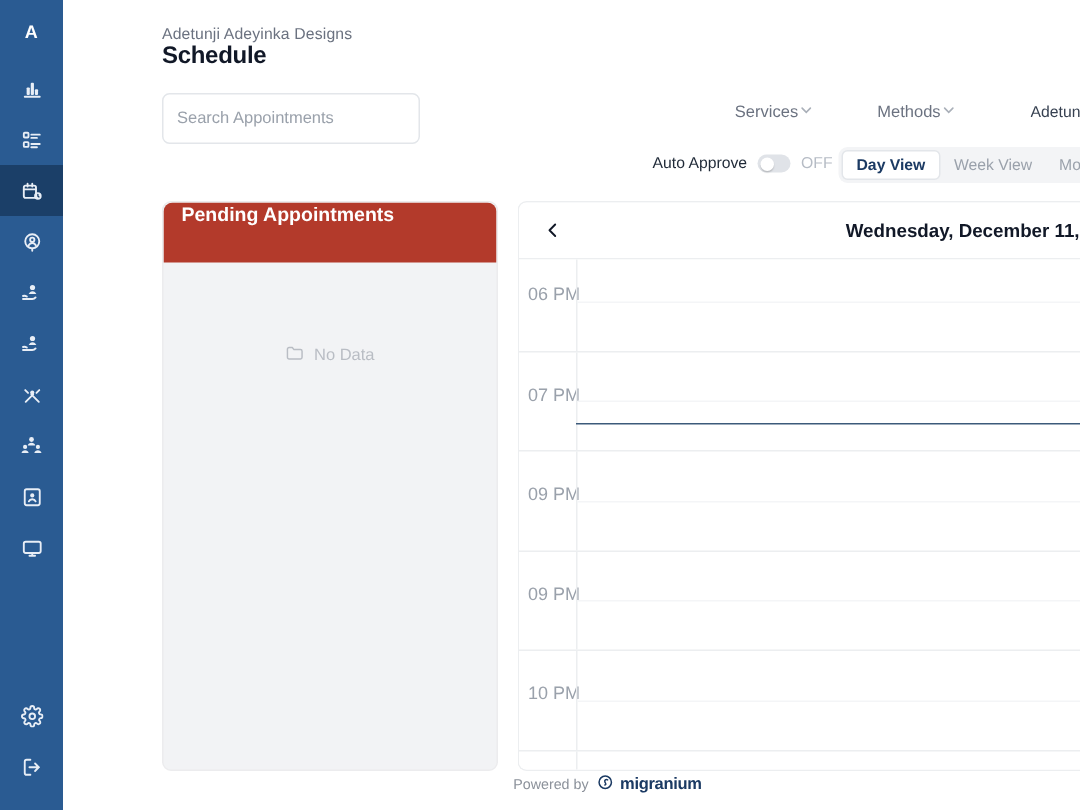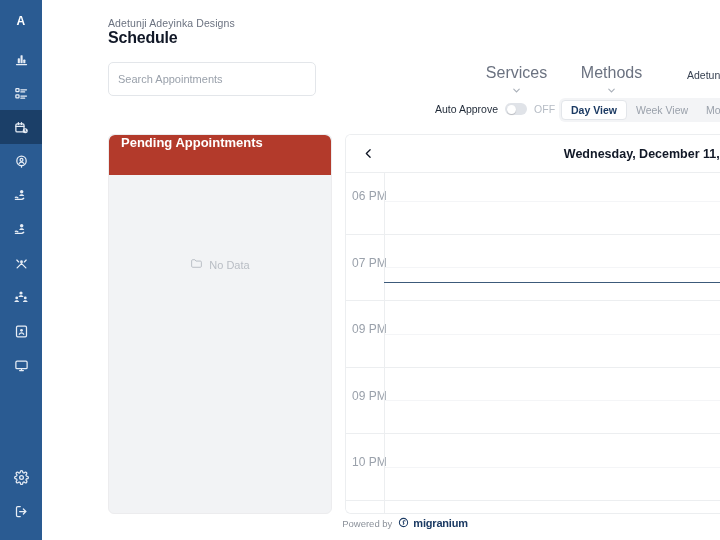--- a/index.html
+++ b/index.html
@@ -56,21 +56,21 @@
     position:absolute; left: 66px; top: 29px;
     font-size: 16px; font-weight: bold; color: #111827;
     letter-spacing: -.2px;
   }
 
   .search-wrap {
     position:absolute; left: 66px; top: 62px;
     width: 208px; height: 27px;
   }
   .search-input {
-    width: 208px; height: 27px;
+    width: 172px; height: 27px;
     border: 1px solid #e3e6ea; border-radius: 5px;
     background: #fff;
     font-family: "Liberation Sans", sans-serif;
     font-size: 11px; color: #4b5563;
     padding: 16px 9px;
     outline: none;
   }
   .search-input::placeholder { color: #9aa1ab; }
 
   
@@ -90,25 +90,24 @@
     background:#ffffff; color:#1b3a63; font-weight:bold;
     border:1px solid #e3e6ea;
   }
 
   
   .filters {
     position:absolute; top: 64px; left: 430px;
     display:flex; align-items:center; gap: 0;
   }
   .filter {
-    display:flex; align-items:center; justify-content:flex-start;
+    display:flex; align-items:center; justify-content:center;
     width: 95px; height: 22px;
-    font-size: 16px; color:#6b7280;
+    font-size: 11px; color:#6b7280;
     padding-right: 6px;
-    flex-direction: column;
   }
   .filter .lbl { white-space: nowrap; }
   .chev { color:#aab0b9; }
 
   .user-filter {
     position:absolute; top: 64px; left: 645px;
     width: 92px; height: 22px;
     display:flex; align-items:center;
     font-size: 10.5px; color:#374151;
     white-space: nowrap;
@@ -144,21 +143,21 @@
   }
   .pending-head {
     height: 40px; background:#b33a2b;
     display:flex; align-items:flex-start;
     padding: 0 12px;
     color:#fff; font-size: 13px; font-weight: bold;
     border-radius: 6px 6px 0 0;
   }
   .pending-body {
     height: 340px; display:flex; align-items:flex-start; justify-content:center;
-    padding-top: 82px;
+    padding-top: 54px;
   }
   .nodata {
     display:flex; align-items:center; gap:6px;
     color:#b9bdc4; font-size: 11px;
   }
 
   
   .calendar {
     position:absolute; left: 303px; top: 134px;
     width: 420px; height: 380px;

